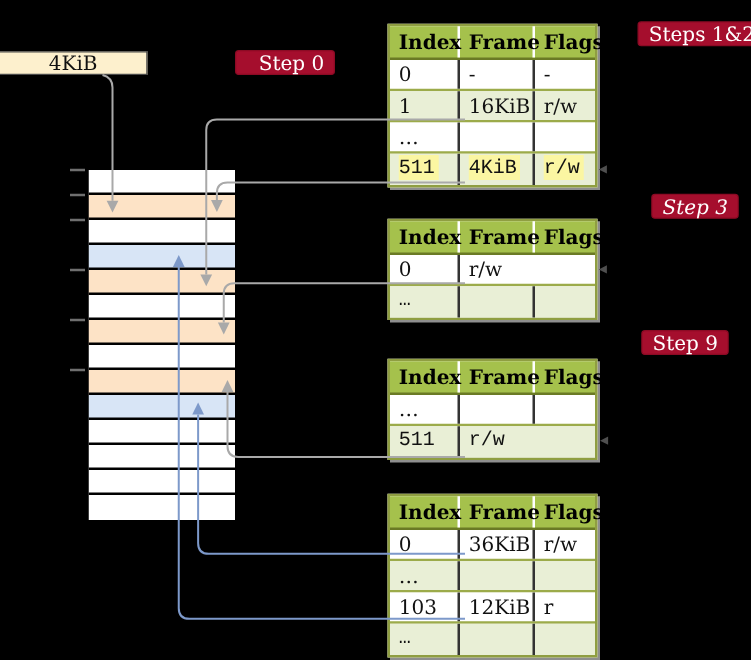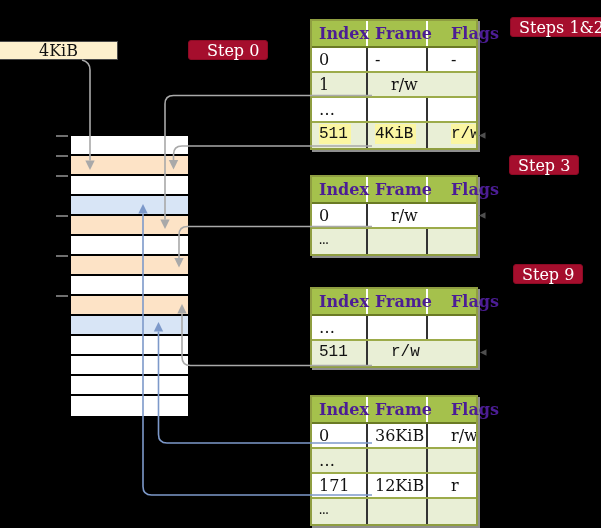--- a/index.html
+++ b/index.html
@@ -11,48 +11,48 @@
   .frame-box{position:absolute;left:0;top:41px;width:118px;height:19px;
     background:var(--frame-box-bg);border:1px solid #4a4a4a;border-left:none;
     color:#111;font-size:16px;line-height:17px;text-align:center;}
 
   
   .badge{position:absolute;height:20px;line-height:19px;padding:0 8px;
     background:var(--badge-bg);color:#fff;font-size:16px;
     border:1px solid #8c0a24;border-radius:3px;white-space:nowrap;}
   .badge.b0{left:188px;top:40px;padding-left:18px;}
   .badge.b12{left:510px;top:17px;}
-  .badge.b3{left:509px;top:155px;}
+  .badge.b3{left:521px;top:155px;font-style:italic;}
   .badge.b4{left:513px;top:264px;}
 
   
   .ram{position:absolute;left:69px;top:134px;width:121px;border:2px solid #000;background:#000;}
   .ram-row{height:20px;border-bottom:2px solid #000;}
   .ram-row:last-child{border-bottom:none;}
   .ram-row.white{background:#ffffff;}
   .ram-row.peach{background:var(--ram-peach);}
   .ram-row.blue{background:var(--ram-blue);}
   .tick{position:absolute;left:56px;width:12px;height:2px;background:#6f6f6f;}
 
   
   .ptable{position:absolute;left:310px;width:168px;background:#fff;
     border:2px solid #8f9e41;box-shadow:2px 2px 0 #8e8e8e;}
   .thead{display:flex;height:27px;background:var(--header-bg);
     border-bottom:2px solid #6a7a25;}
-  .th{color:#4c1d95;font-weight:bold;font-size:16px;line-height:25px;padding-left:7px;
+  .th{color:#000000;font-weight:bold;font-size:16px;line-height:25px;padding-left:7px;
     border-right:2px solid #fff;}
   .th.last{border-right:none;}
   .trow{display:flex;height:25px;border-bottom:2px solid #9cab4a;}
   .trow:last-child{border-bottom:none;font-family:Liberation Mono, monospace;}
   .trow.green{background:var(--row-alt-bg);}
   .trow.white{background:#fff;}
   .td{font-size:16px;line-height:23px;padding-left:7px;color:#111;
     border-right:2px solid #333;overflow:hidden;white-space:nowrap;}
   .td.last{border-right:none;}
-  .c1{width:56px;} .c2{width:60px;} .c3{width:48px;flex:1;margin-left:16px;}
+  .c1{width:56px;} .c2{width:60px;} .c3{width:48px;flex:1;}
   .hl{background:var(--highlight-bg);padding:1px 3px 1px 0;}
 
   .t1{top:19px;} .t2{top:175px;} .t3{top:287px;} .t4{top:395px;}
 
   
   svg.overlay{position:absolute;left:0;top:0;z-index:10;pointer-events:none;}
   .gline{stroke:var(--arrow-gray);stroke-width:1.6;fill:none;}
   .bline{stroke:var(--arrow-blue);stroke-width:1.6;fill:none;}
   .ghead{fill:var(--arrow-gray);stroke:none;}
   .bhead{fill:var(--arrow-blue);stroke:none;}
@@ -99,20 +99,21 @@
       <div class="th c2">Frame</div>
       <div class="th c3 last">Flags</div>
     </div>
     <div class="trow white">
       <div class="td c1"><span>0</span></div>
       <div class="td c2"><span>-</span></div>
       <div class="td c3 last"><span>-</span></div>
     </div>
     <div class="trow green">
       <div class="td c1"><span>1</span></div>
+      <div class="td c2"><span>16KiB</span></div>
       <div class="td c3 last"><span>r/w</span></div>
     </div>
     <div class="trow white">
       <div class="td c1"><span>…</span></div>
       <div class="td c2"><span></span></div>
       <div class="td c3 last"><span></span></div>
     </div>
     <div class="trow green">
       <div class="td c1"><span class="hl">511</span></div>
       <div class="td c2"><span class="hl">4KiB</span></div>
@@ -164,21 +165,21 @@
       <div class="td c1"><span>0</span></div>
       <div class="td c2"><span>36KiB</span></div>
       <div class="td c3 last"><span>r/w</span></div>
     </div>
     <div class="trow green">
       <div class="td c1"><span>…</span></div>
       <div class="td c2"><span></span></div>
       <div class="td c3 last"><span></span></div>
     </div>
     <div class="trow white">
-      <div class="td c1"><span>171</span></div>
+      <div class="td c1"><span>103</span></div>
       <div class="td c2"><span>12KiB</span></div>
       <div class="td c3 last"><span>r</span></div>
     </div>
     <div class="trow green">
       <div class="td c1"><span>…</span></div>
       <div class="td c2"><span></span></div>
       <div class="td c3 last"><span></span></div>
     </div>
   </div>
 

